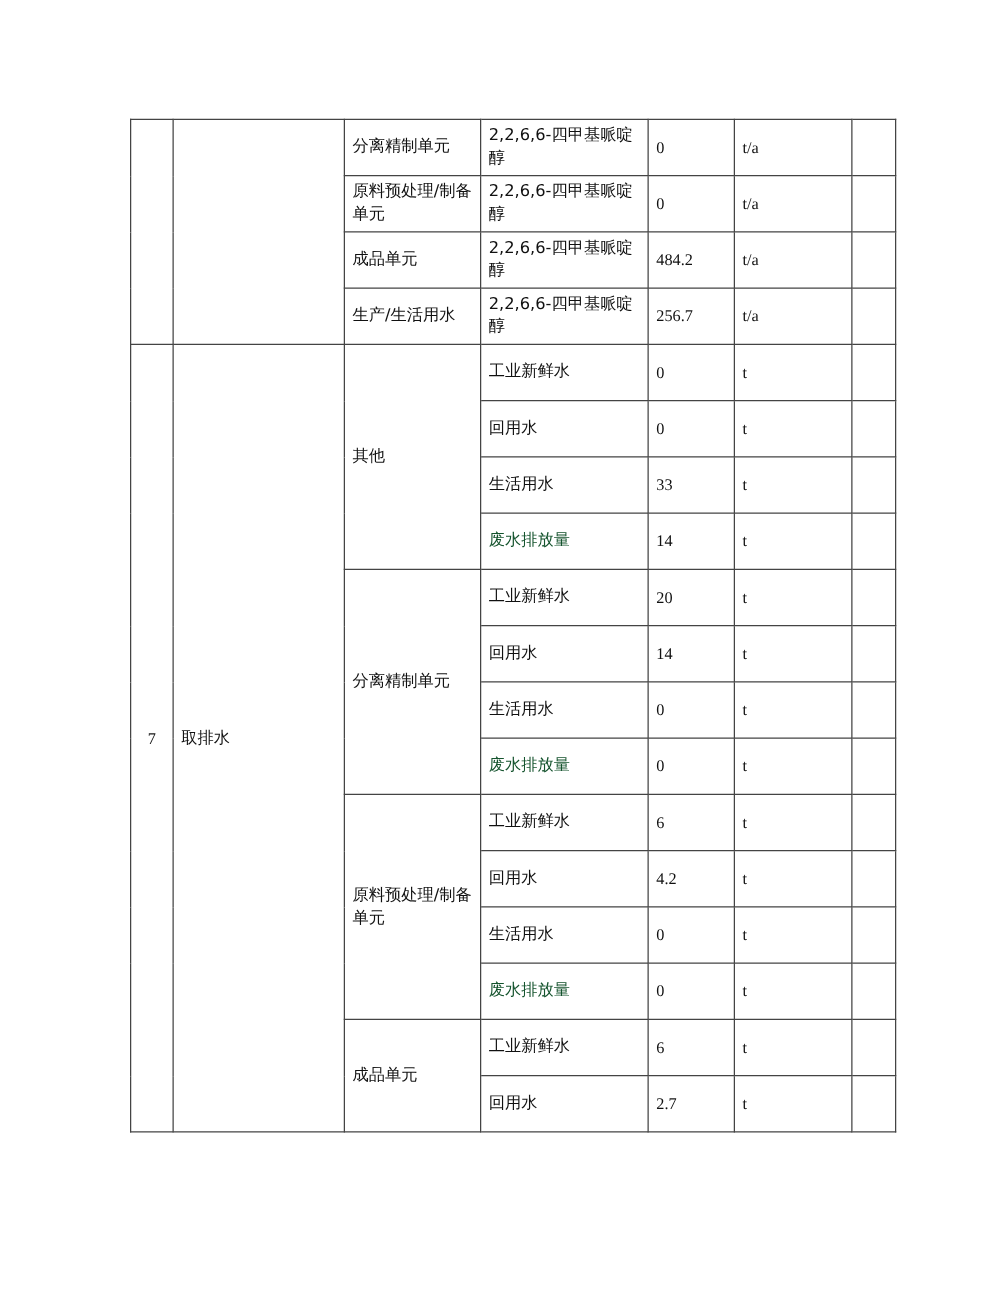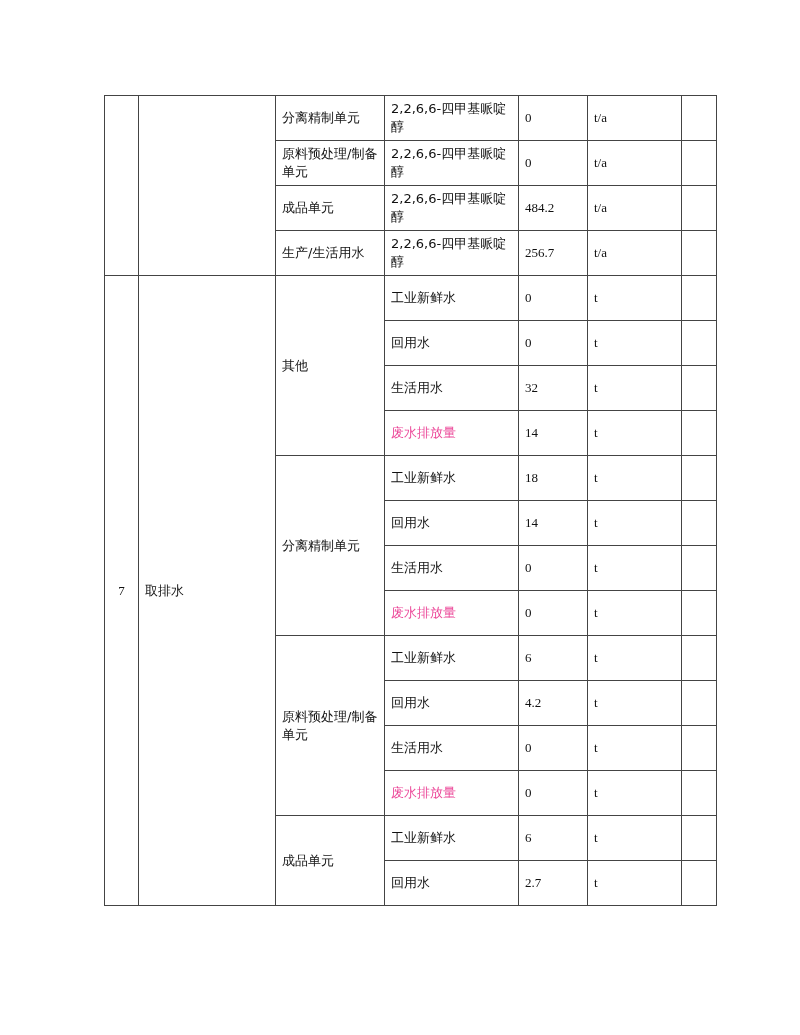--- a/index.html
+++ b/index.html
@@ -14,21 +14,21 @@
       border: 1.5px solid #444;
       padding: 0 6px;
       height: 45px;
       font-size: 13px;
       line-height: 18px;
       vertical-align: middle;
       box-sizing: border-box;
     }
     .num { font-family: "Liberation Serif", serif; font-size: 14px; }
     .c-idx { text-align: center; }
-    .lt { color: #ec4899; margin-left: 40px; }
+    .lt { color: #14532d; margin-left: 40px; }
     .top { vertical-align: middle; }
   </style>
 </head>
 <body>
 
 <table class="doc-table">
   <colgroup>
     <col style="width:34px">
     <col style="width:137px">
     <col style="width:109px">
@@ -80,35 +80,35 @@
       <td></td>
     </tr>
     <tr>
       <td>回用水</td>
       <td class="num">0</td>
       <td class="num">t</td>
       <td></td>
     </tr>
     <tr>
       <td>生活用水</td>
-      <td class="num">32</td>
+      <td class="num">33</td>
       <td class="num">t</td>
       <td></td>
     </tr>
     <tr>
       <td class="lt">废水排放量</td>
       <td class="num">14</td>
       <td class="num">t</td>
       <td></td>
     </tr>
 
     <tr>
       <td rowspan="4" class="top">分离精制单元</td>
       <td>工业新鲜水</td>
-      <td class="num">18</td>
+      <td class="num">20</td>
       <td class="num">t</td>
       <td></td>
     </tr>
     <tr>
       <td>回用水</td>
       <td class="num">14</td>
       <td class="num">t</td>
       <td></td>
     </tr>
     <tr>

